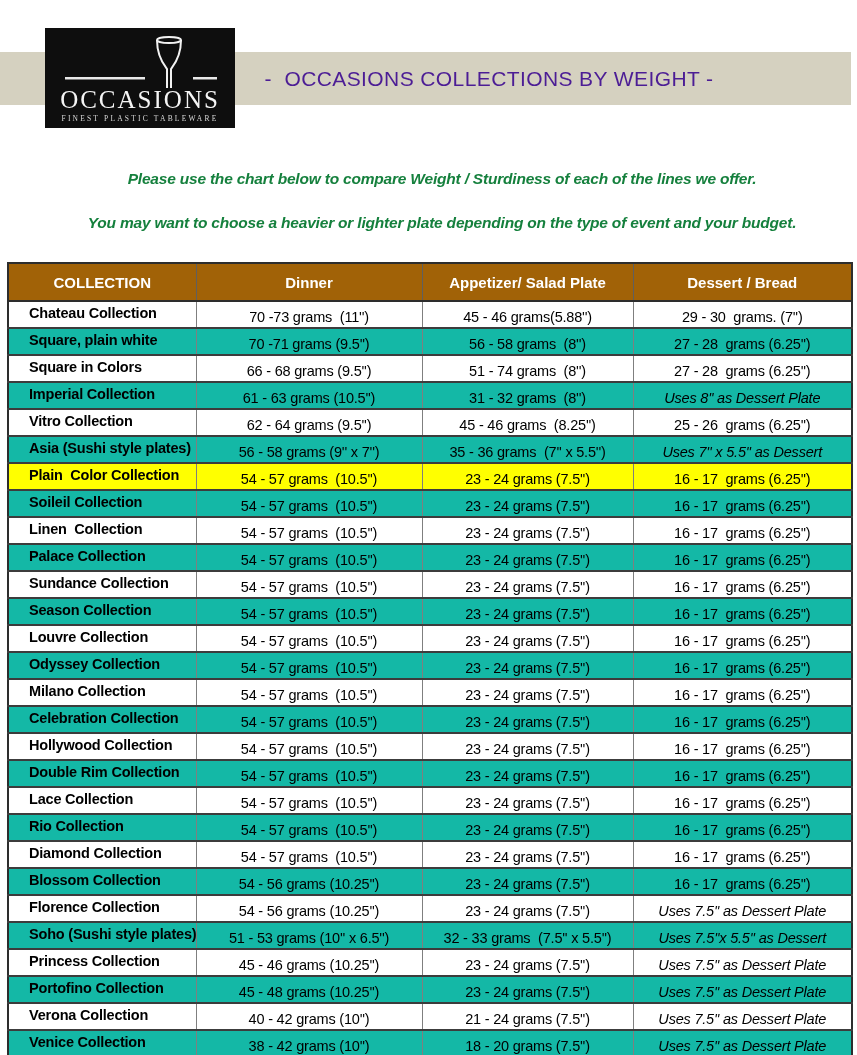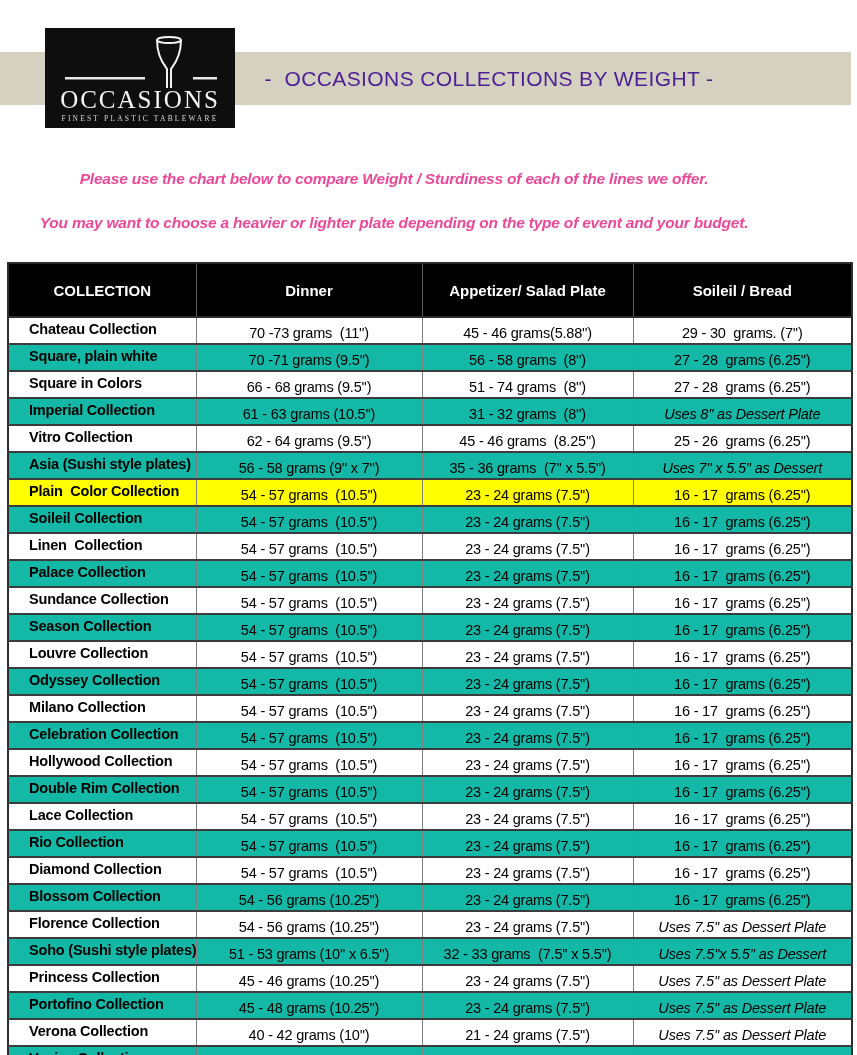--- a/index.html
+++ b/index.html
@@ -13,33 +13,33 @@
     position:absolute;left:127px;top:52px;width:724px;height:36px;line-height:53px;
     text-align:center;font-size:21px;font-weight:500;letter-spacing:0.4px;color:#4c1d95;
     white-space:pre;
   }
   
   .logo{position:absolute;left:45px;top:28px;width:190px;height:100px;background:#0e0e0e;border-radius:13px;}
   .logo svg{display:block;}
   
   .intro{
     position:absolute;left:0;width:788px;text-align:center;
-    font-weight:bold;font-style:italic;font-size:15.5px;color:#ec4899;letter-spacing:-0.2px;
+    font-weight:bold;font-style:italic;font-size:15.5px;color:#15803d;letter-spacing:-0.2px;padding-left:48px;
   }
   .intro-1{top:170px;}
   .intro-2{top:214px;}
   
   table.weights{
     position:absolute;left:7px;top:262px;width:844px;
     border-collapse:collapse;table-layout:fixed;
     border:2px solid #2d2d2d;
   }
   table.weights th{
-    background:#000000;color:#ffffff;font-size:15px;font-weight:bold;
-    height:28px;padding:12px;text-align:center;
+    background:#a16207;color:#ffffff;font-size:15px;font-weight:bold;
+    height:28px;padding:4px;text-align:center;
     border-left:1px solid #5f5f5f;border-bottom:2px solid #2d2d2d;
     white-space:pre;overflow:hidden;
   }
   table.weights td{
     height:25px;padding:0;vertical-align:middle;
     border-left:1px solid #7f7f7f;border-top:2px solid #3c3c3c;
     font-size:14.5px;overflow:hidden;
   }
   td.c-name{text-align:left;}
   td.c-name span{
@@ -86,21 +86,21 @@
       <col style="width:188px">
         <col style="width:226px">
         <col style="width:211px">
         <col style="width:219px">
     </colgroup>
     <thead>
       <tr>
         <th>COLLECTION</th>
         <th>Dinner</th>
         <th>Appetizer/ Salad Plate</th>
-        <th>Soileil / Bread</th>
+        <th>Dessert / Bread</th>
       </tr>
     </thead>
     <tbody id="rows">
     <tr class="bg-white">
       <td class="c-name"><span>Chateau Collection</span></td>
       <td class="c-val"><span>70 -73 grams  (11'')</span></td>
       <td class="c-val"><span>45 - 46 grams(5.88'')</span></td>
       <td class="c-val c-dessert"><span>29 - 30  grams. (7'')</span></td>
     </tr>
 

